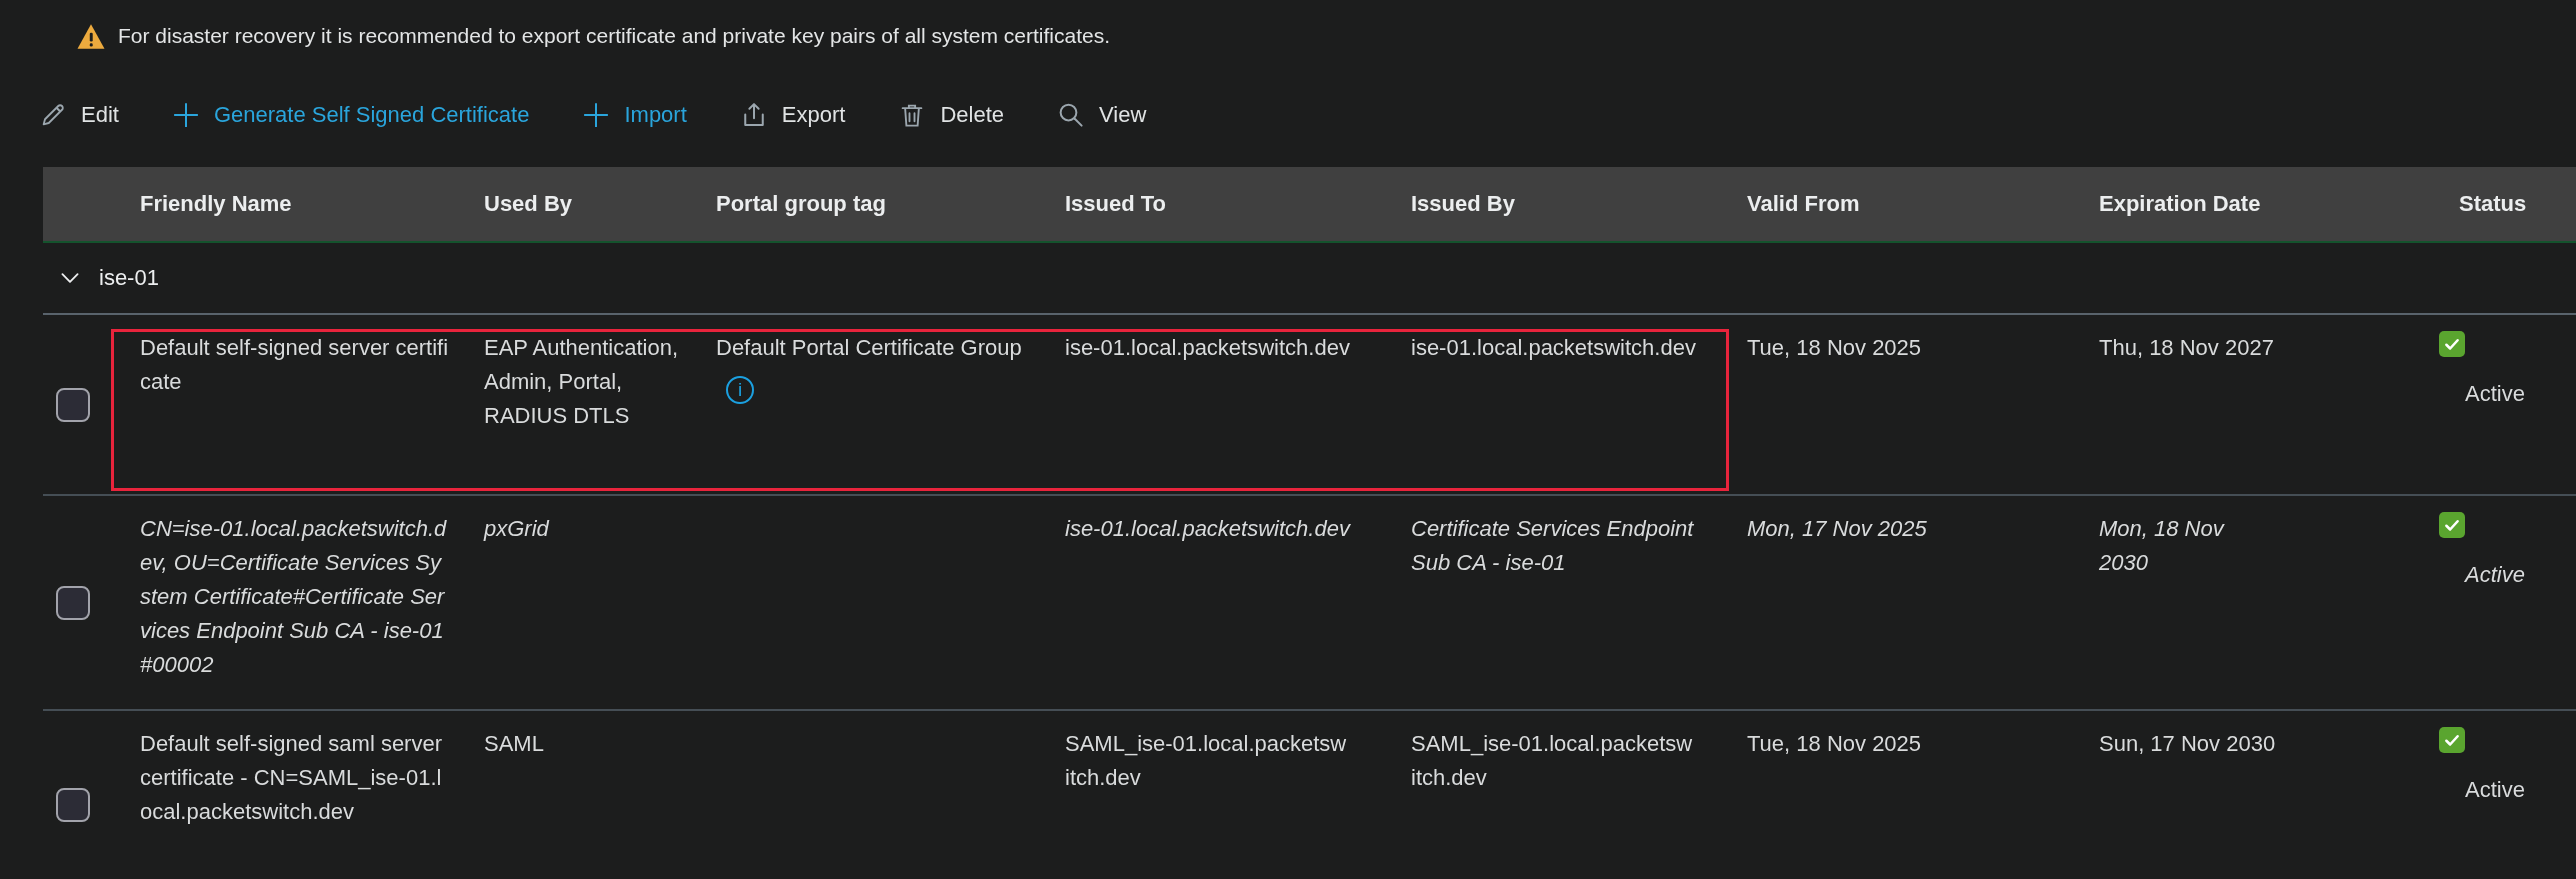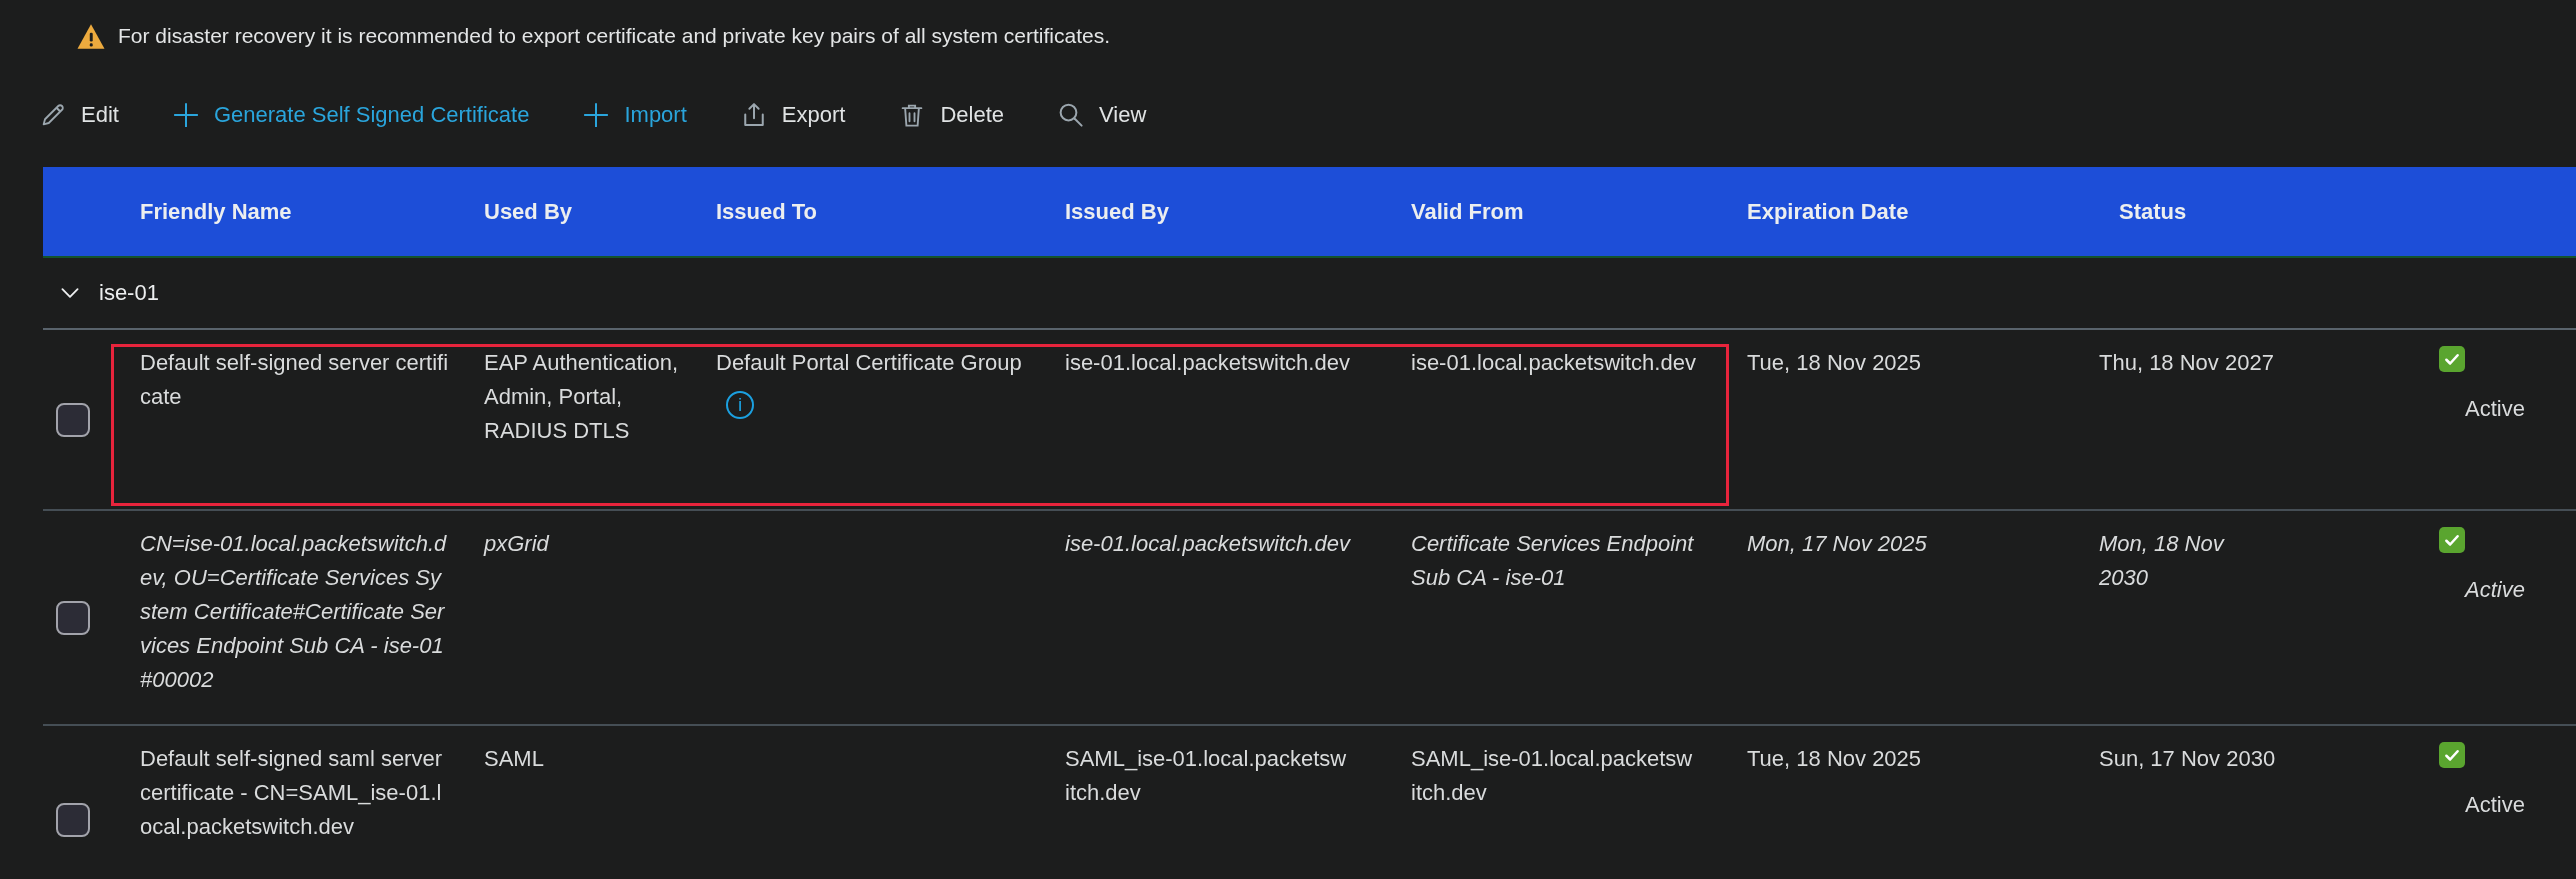--- a/index.html
+++ b/index.html
@@ -18,21 +18,21 @@
   .warning-text { font-size: 21px; color: #e3e5e6; text-align: right; }
   
   .toolbar { display: flex; align-items: center; margin: 34px 0 0 38px; gap: 52px; height: 38px; }
   .tb { display: flex; align-items: center; gap: 13px; background: none; border: none; cursor: pointer;
         font-family: inherit; font-size: 22px; color: #e0e3e4; padding: 0; }
   .tb svg { width: 30px; height: 30px; }
   .tb.accent { color: #2aa5dc; }
   
   .tbl { margin-left: 43px; }
   .grid { display: grid; grid-template-columns: 97px 344px 232px 349px 346px 336px 352px 340px 1fr; }
-  .thead { background: #1d4ed8; height: 89px; align-items: center; }
+  .thead { background: #404040; height: 74px; align-items: center; }
   .th { font-size: 22px; font-weight: 700; color: #eceeef; cursor: pointer; }
   .th.status-h { padding-left: 20px; }
   .group-row { height: 74px; display: flex; align-items: center; gap: 16px; padding-left: 14px;
                border-top: 2px solid #14532d; border-bottom: 2px solid #59636c; cursor: pointer; }
   .group-label { font-size: 22px; color: #eceeef; }
   .chev { width: 26px; height: 26px; }
   .trow { position: relative; font-size: 22px; line-height: 34px; }
   .trow + .trow { border-top: 2px solid #454e55; }
   .trow .cell { padding-top: 16px; }
   .cell-cb { display: flex; align-items: center; }
@@ -110,20 +110,21 @@
     <span>View</span>
   </button>
 </div>
 
 <div class="tbl" style="margin-top:33px;">
 
   <div class="grid thead">
     <div></div>
     <div class="th">Friendly Name</div>
     <div class="th">Used By</div>
+    <div class="th">Portal group tag</div>
     <div class="th">Issued To</div>
     <div class="th">Issued By</div>
     <div class="th">Valid From</div>
     <div class="th">Expiration Date</div>
     <div class="th status-h">Status</div>
   </div>
 
   <div class="group-row">
     <svg class="chev" viewBox="0 0 24 24" fill="none" stroke="#eceeef" stroke-width="1.7" stroke-linecap="round" stroke-linejoin="round">
       <path d="M5 8.5l7 7 7-7"></path>

